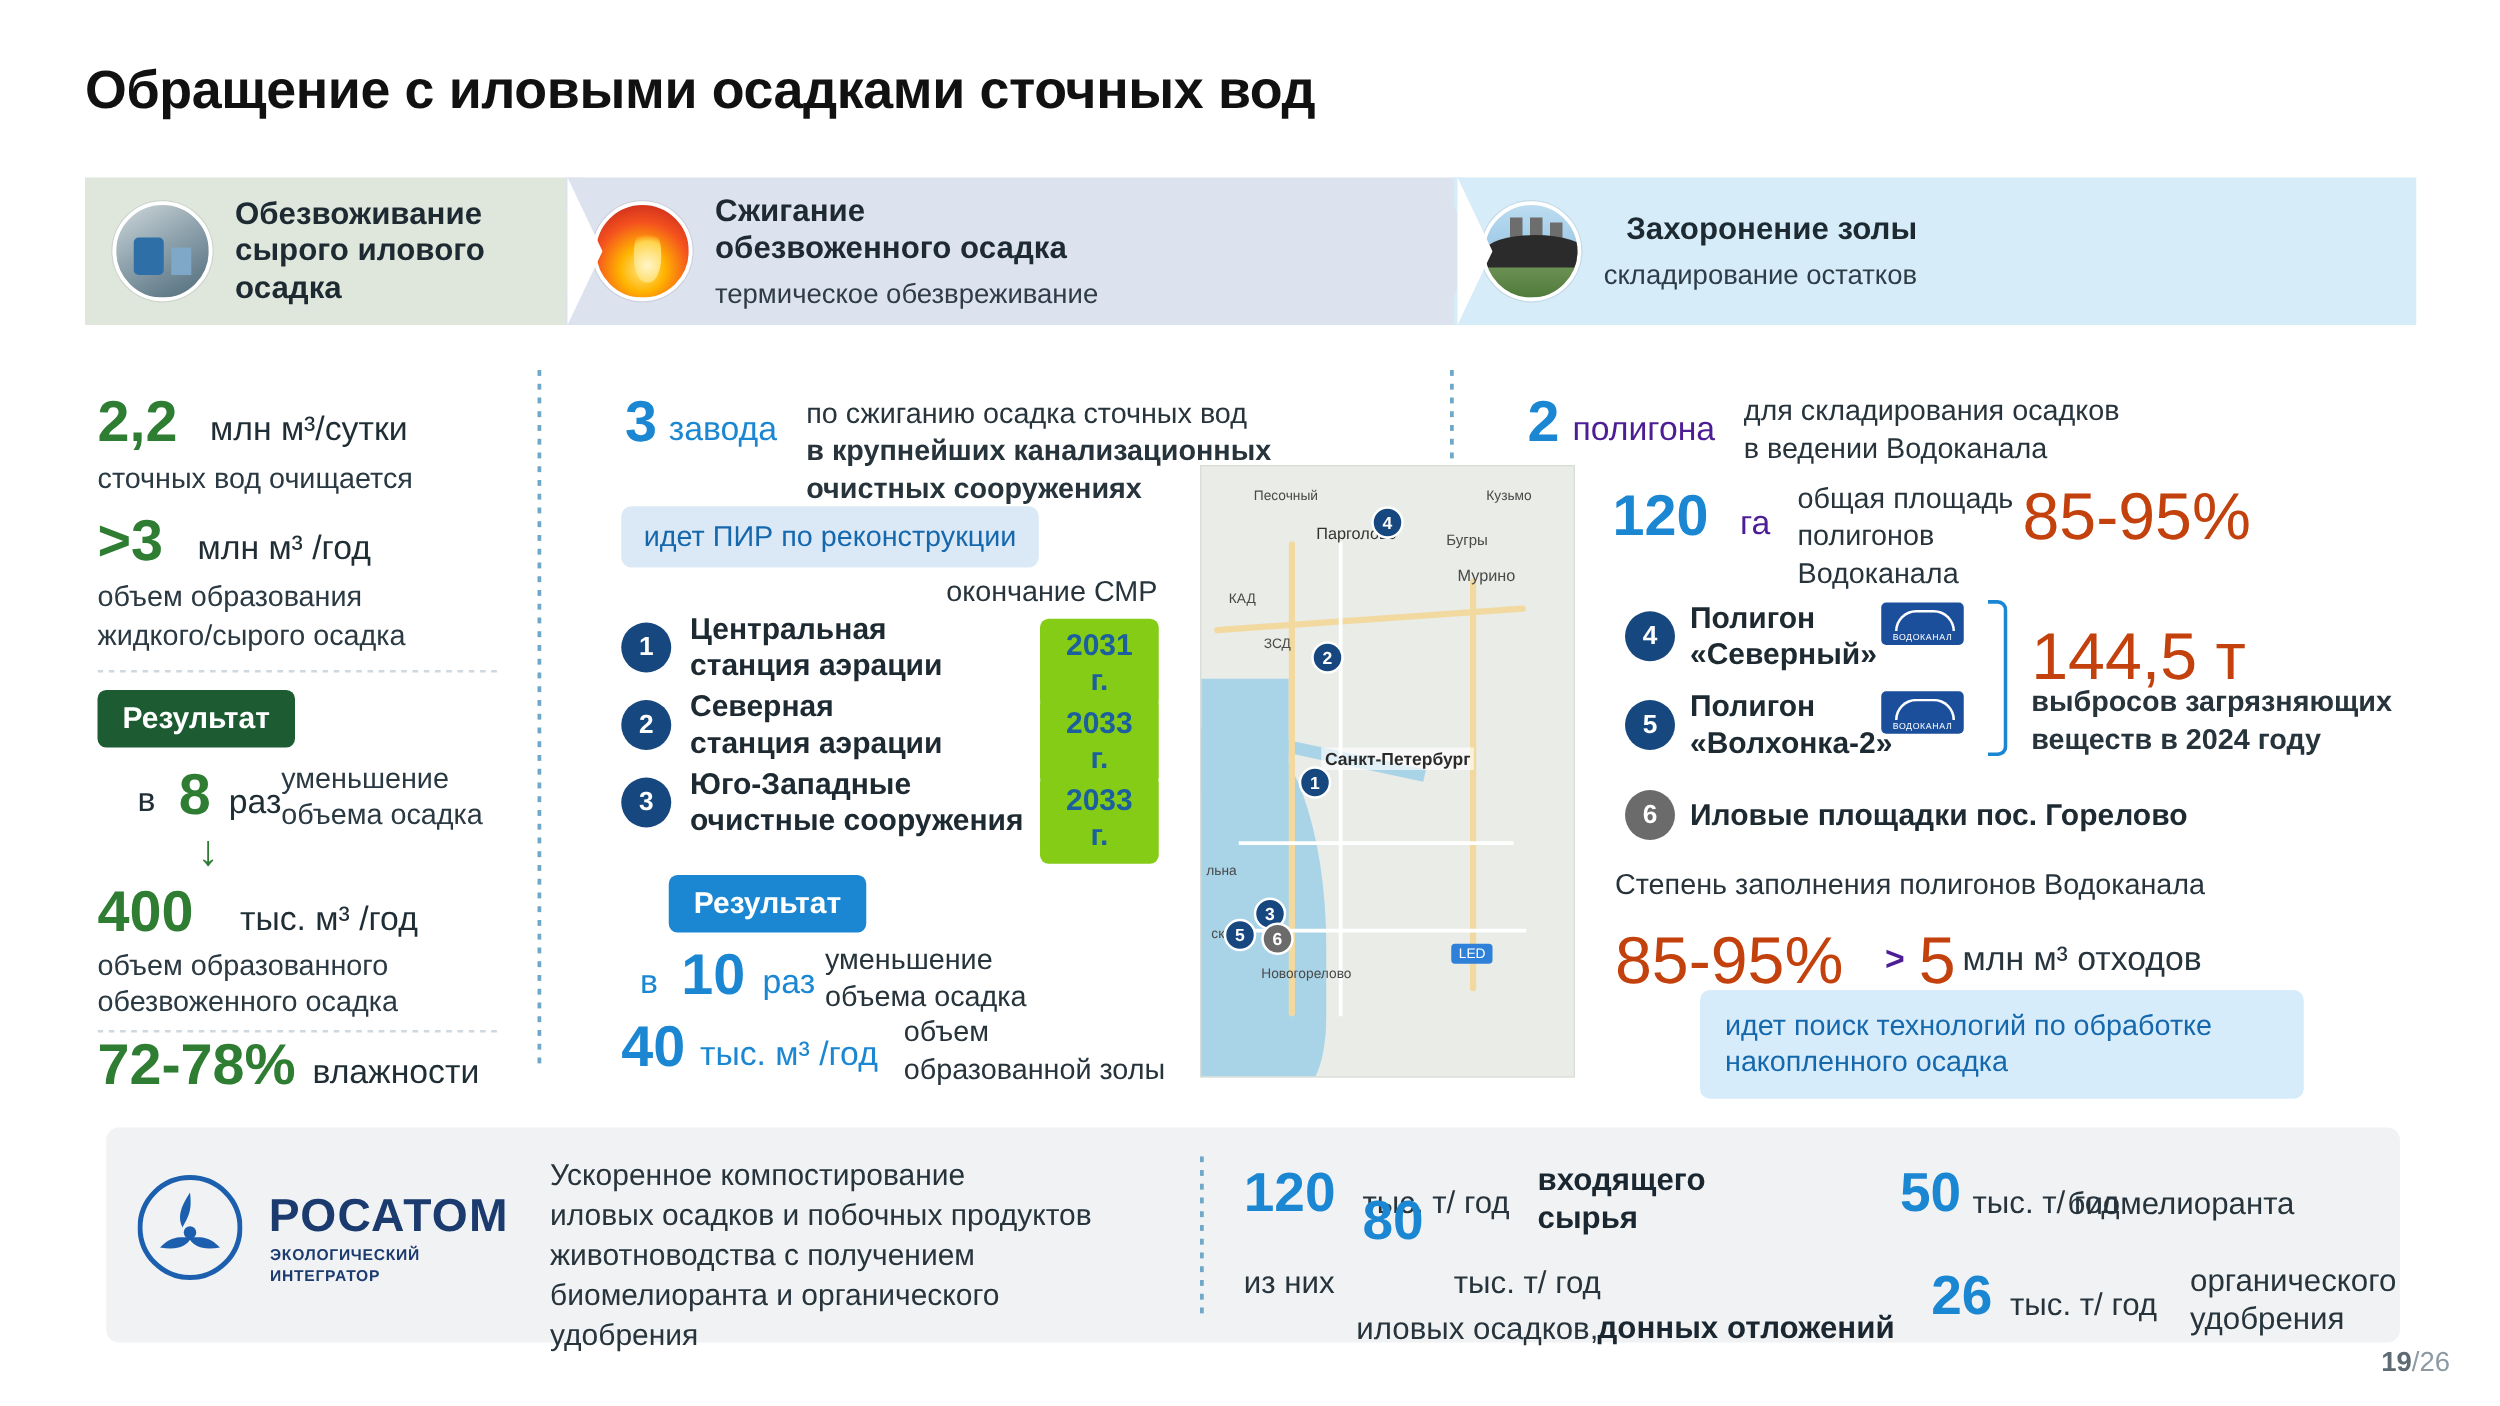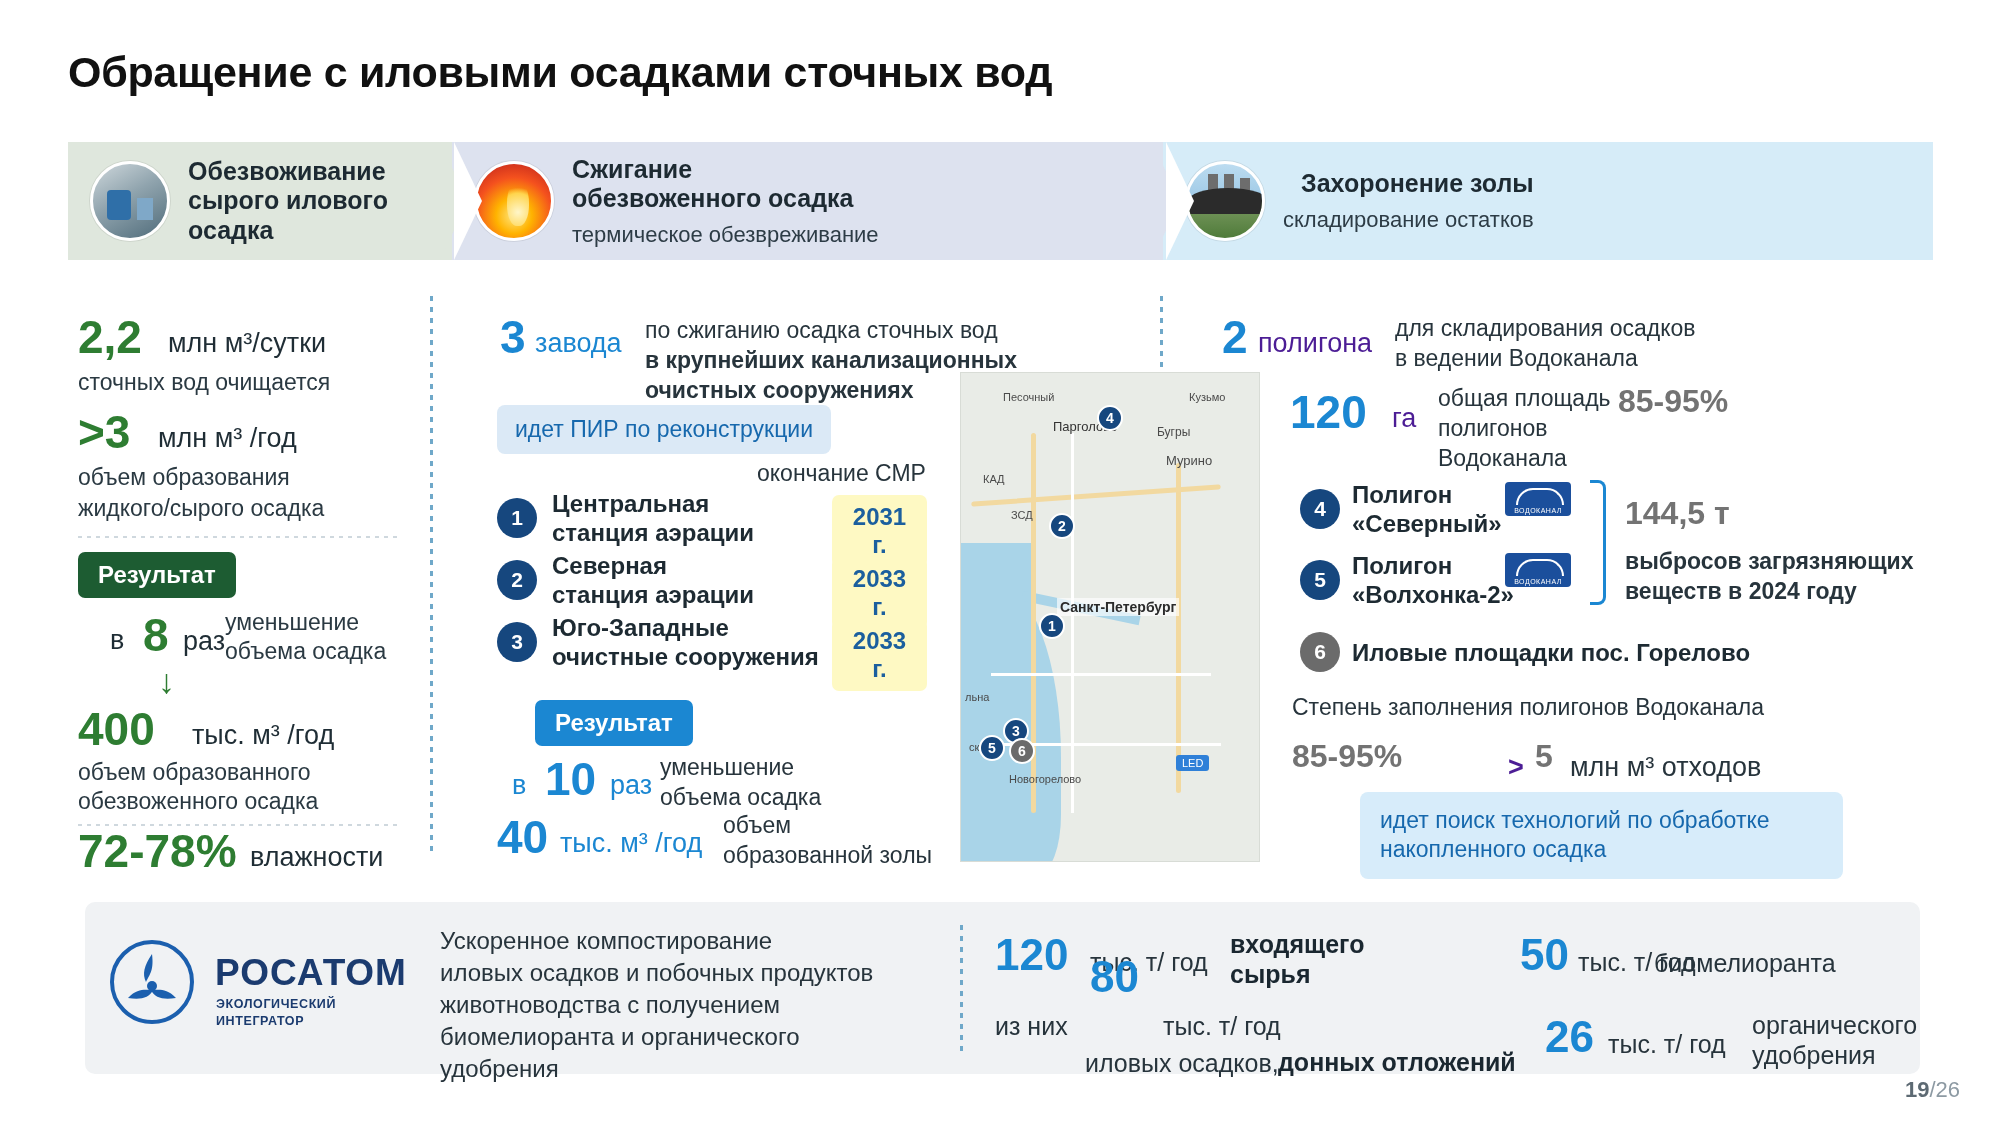--- a/index.html
+++ b/index.html
@@ -100,21 +100,21 @@
 
   
   .c2-num { position:absolute; font-size:46px; font-weight:bold; color:#1b87d2; }
   .c2-lbl { position:absolute; font-size:27px; color:#1b87d2; }
   .c2-txt { position:absolute; font-size:23px; color:#27343c; line-height:1.32; }
   .pill-blue {
     position:absolute; background:#dbe9f6; color:#1668ad; border-radius:8px;
     font-size:23px; padding:11px 18px;
   }
   .year-box {
-    position:absolute; background:#fef9c3; color:#1b5f9e; border-radius:7px;
+    position:absolute; background:#84cc16; color:#1b5f9e; border-radius:7px;
     font-size:24px; font-weight:600; padding:8px 16px; text-align:center;
   }
   .bullet-num {
     position:absolute; width:40px; height:40px; border-radius:50%;
     background:#16477e; color:#fff; font-size:21px; font-weight:bold;
     display:flex; align-items:center; justify-content:center;
   }
   .plant-name { position:absolute; font-size:24px; font-weight:600; color:#1d2a32; line-height:1.2; }
 
   
@@ -129,28 +129,28 @@
   .mlabel.city { font-size:14px; font-weight:bold; color:#2b2b2b; }
   .mpin {
     position:absolute; width:26px; height:26px; border-radius:50%;
     background:#16477e; color:#fff; font-size:14px; font-weight:bold;
     display:flex; align-items:center; justify-content:center;
     border:2px solid #fff;
   }
   .mpin.g6 { background:#6b6b6b; }
   .map-badge {
     position:absolute; background:#2f80d8; color:#fff; font-size:11px;
-    padding:2px 6px; border-radius:3px;margin-left:15px;
+    padding:2px 6px; border-radius:3px;
   }
 
   
   .c3-num { position:absolute; font-size:46px; font-weight:bold; color:#1b87d2; }
   .c3-lbl { position:absolute; font-size:27px; color:#4c1d95; }
   .c3-txt { position:absolute; font-size:23px; color:#27343c; line-height:1.32; }
-  .c3-big { position:absolute; font-size:32px; font-weight:bold; color:#737373; }
+  .c3-big { position:absolute; font-size:53px; font-weight:normal; color:#c2410c; }
   .vk-logo {
     position:absolute; width:66px; height:34px;
     background:#1b4f9c; border-radius:4px; color:#fff;
     font-size:8px; display:flex; align-items:flex-end; justify-content:center;
     padding-bottom:2px; letter-spacing:.5px;
   }
   .vk-logo:before{
     content:""; position:absolute; left:11px; top:6px; width:44px; height:15px;
     border:2px solid #fff; border-bottom:none; border-radius:22px 22px 0 0;
   }

